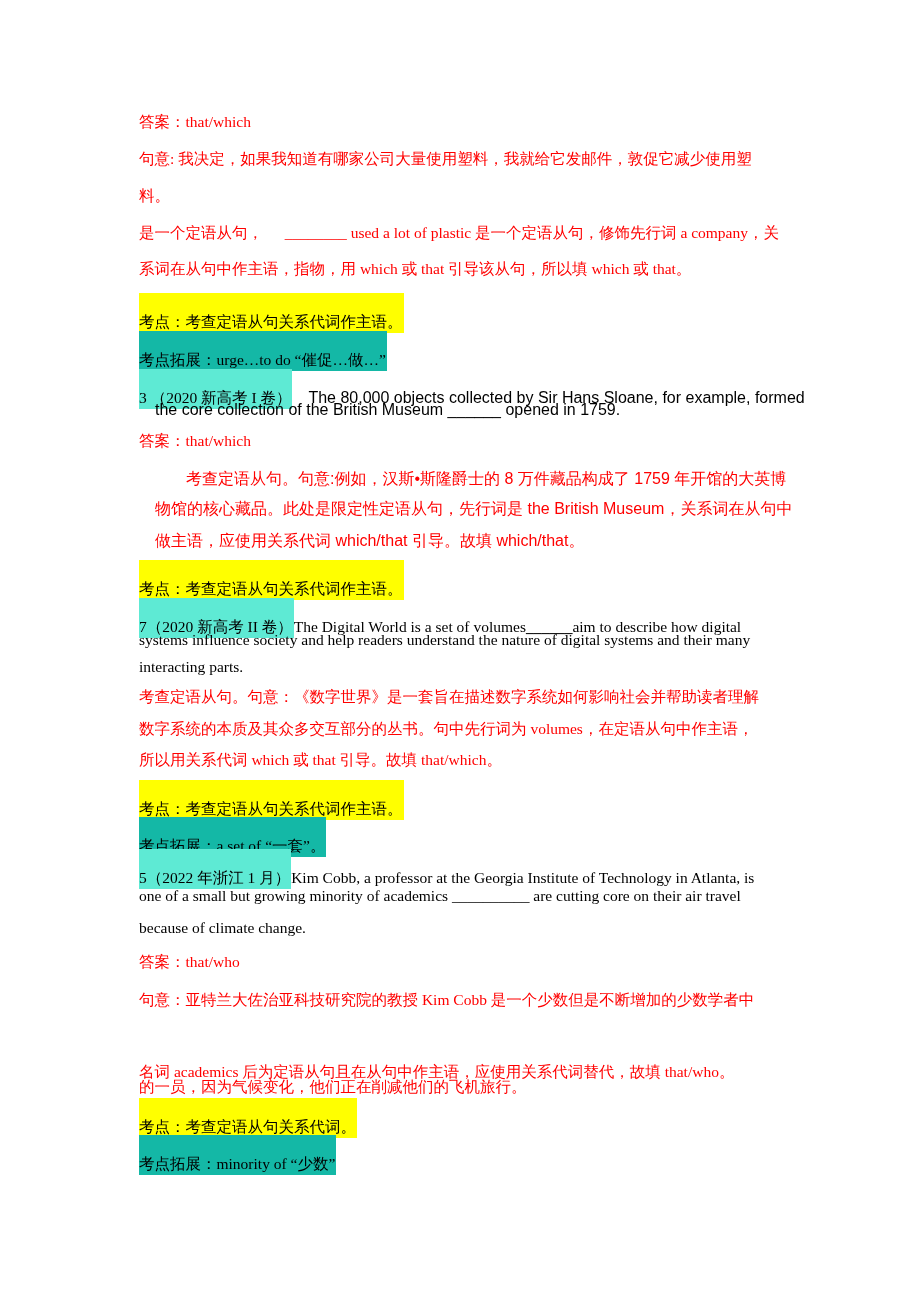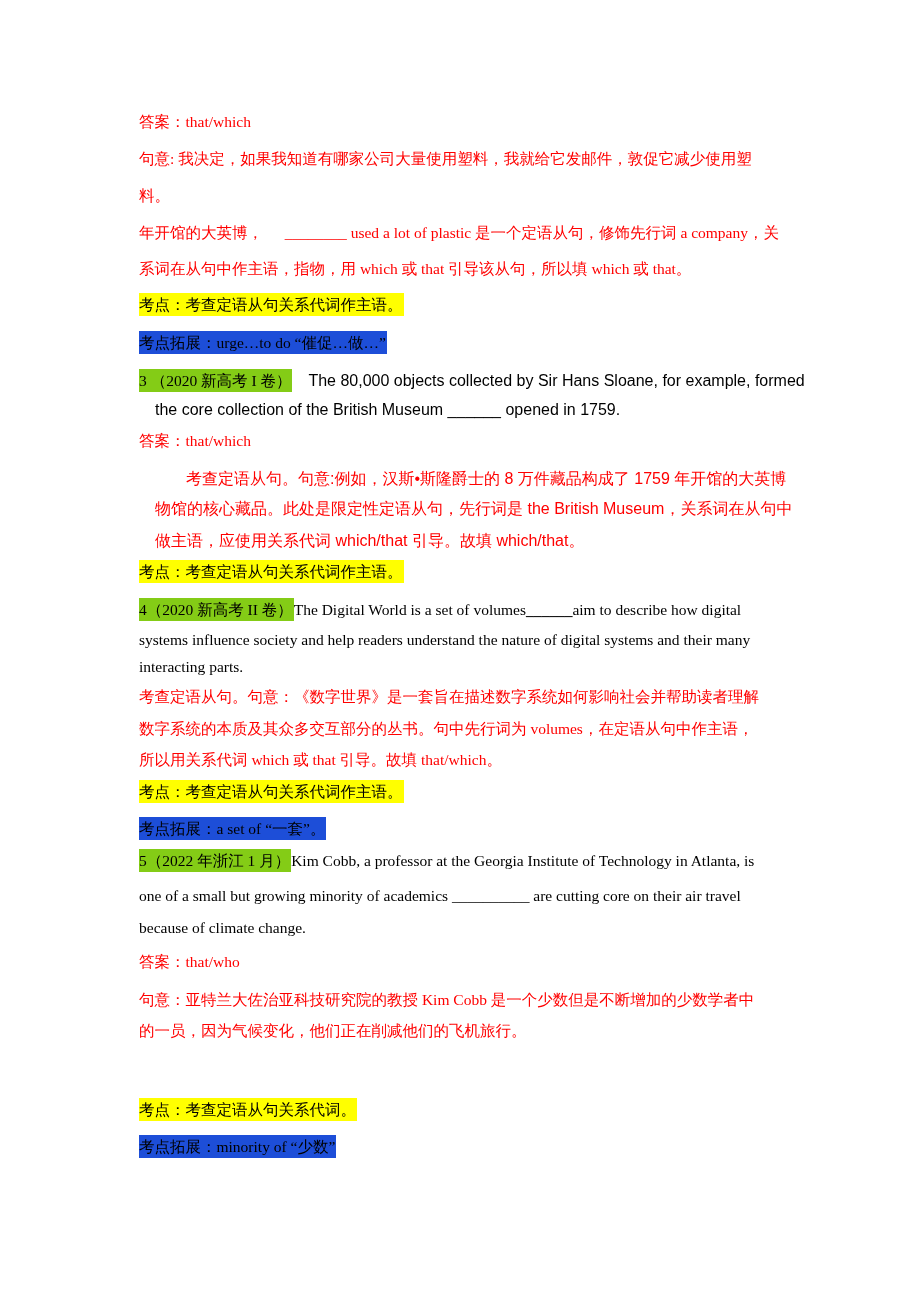--- a/index.html
+++ b/index.html
@@ -29,44 +29,44 @@
       color: #000000;
     }
     .red { color: #ff0000; }
     .sans {
       font-family: "Liberation Sans", "DejaVu Sans", sans-serif;
       font-size: 16px;
       margin-left: 16px;
     }
     .hl {
       display: inline-block;
-      padding: 0 1px 0 0;
+      padding: 17px 1px 0 0;
       line-height: 23px;
       color: #000000;
     }
     .hl-yellow { background: #ffff00; }
-    .hl-magenta { background: #1d4ed8; }
-    .hl-cyan { background: #84cc16; }
+    .hl-magenta { background: #14b8a6; }
+    .hl-cyan { background: #5eead4; }
   </style>
 </head>
 <body>
 
 <div class="page">
 
   <div class="line red" style="top:111px;">
     <span>答案：that/which</span>
   </div>
   <div class="line red" style="top:148px;">
     <span>句意: 我决定，如果我知道有哪家公司大量使用塑料，我就给它发邮件，敦促它减少使用塑</span>
   </div>
   <div class="line red" style="top:185px;">
     <span>料。</span>
   </div>
   <div class="line red" style="top:222px;">
-    <span>年开馆的大英博，</span>
+    <span>是一个定语从句，</span>
     <span style="display:inline-block;width:14px;"></span>
     <span>________</span>
     <span>used a lot of plastic 是一个定语从句，修饰先行词 a company，关</span>
   </div>
   <div class="line red" style="top:258px;">
     <span>系词在从句中作主语，指物，用 which 或 that 引导该从句，所以填 which 或 that。</span>
   </div>
   <div class="line" style="top:293px;">
     <span class="hl hl-yellow">考点：考查定语从句关系代词作主语。</span>
   </div>
@@ -92,21 +92,21 @@
     <span>物馆的核心藏品。此处是限定性定语从句，先行词是 the British Museum，关系词在从句中</span>
   </div>
   <div class="line red sans" style="top:530px;">
     <span>做主语，应使用关系代词 which/that 引导。故填 which/that。</span>
   </div>
   <div class="line" style="top:560px;">
     <span class="hl hl-yellow">考点：考查定语从句关系代词作主语。</span>
   </div>
 
   <div class="line" style="top:598px;">
-    <span class="hl hl-cyan">4（2020 新高考 II 卷）</span><span>The Digital World is a set of volumes</span><span style="font-weight:bold;">______</span><span>aim to describe how digital</span>
+    <span class="hl hl-cyan">7（2020 新高考 II 卷）</span><span>The Digital World is a set of volumes</span><span style="font-weight:bold;">______</span><span>aim to describe how digital</span>
   </div>
   <div class="line" style="top:629px;">
     <span>systems influence society and help readers understand the nature of digital systems and their many</span>
   </div>
   <div class="line" style="top:656px;">
     <span>interacting parts.</span>
   </div>
   <div class="line red" style="top:686px;">
     <span>考查定语从句。句意：《数字世界》是一套旨在描述数字系统如何影响社会并帮助读者理解</span>
   </div>
@@ -133,22 +133,25 @@
   </div>
   <div class="line" style="top:917px;">
     <span>because of climate change.</span>
   </div>
   <div class="line red" style="top:951px;">
     <span>答案：that/who</span>
   </div>
   <div class="line red" style="top:989px;">
     <span>句意：亚特兰大佐治亚科技研究院的教授 Kim Cobb 是一个少数但是不断增加的少数学者中</span>
   </div>
-  <div class="line red" style="top:1020px;">
+  <div class="line red" style="top:1076px;">
     <span>的一员，因为气候变化，他们正在削减他们的飞机旅行。</span>
+  </div>
+  <div class="line red" style="top:1061px;">
+    <span>名词 academics 后为定语从句且在从句中作主语，应使用关系代词替代，故填 that/who。</span>
   </div>
   <div class="line" style="top:1098px;">
     <span class="hl hl-yellow">考点：考查定语从句关系代词。</span>
   </div>
   <div class="line" style="top:1135px;border-radius:8px;">
     <span class="hl hl-magenta">考点拓展：minority of “少数”</span>
   </div>
 
 </div>
 

